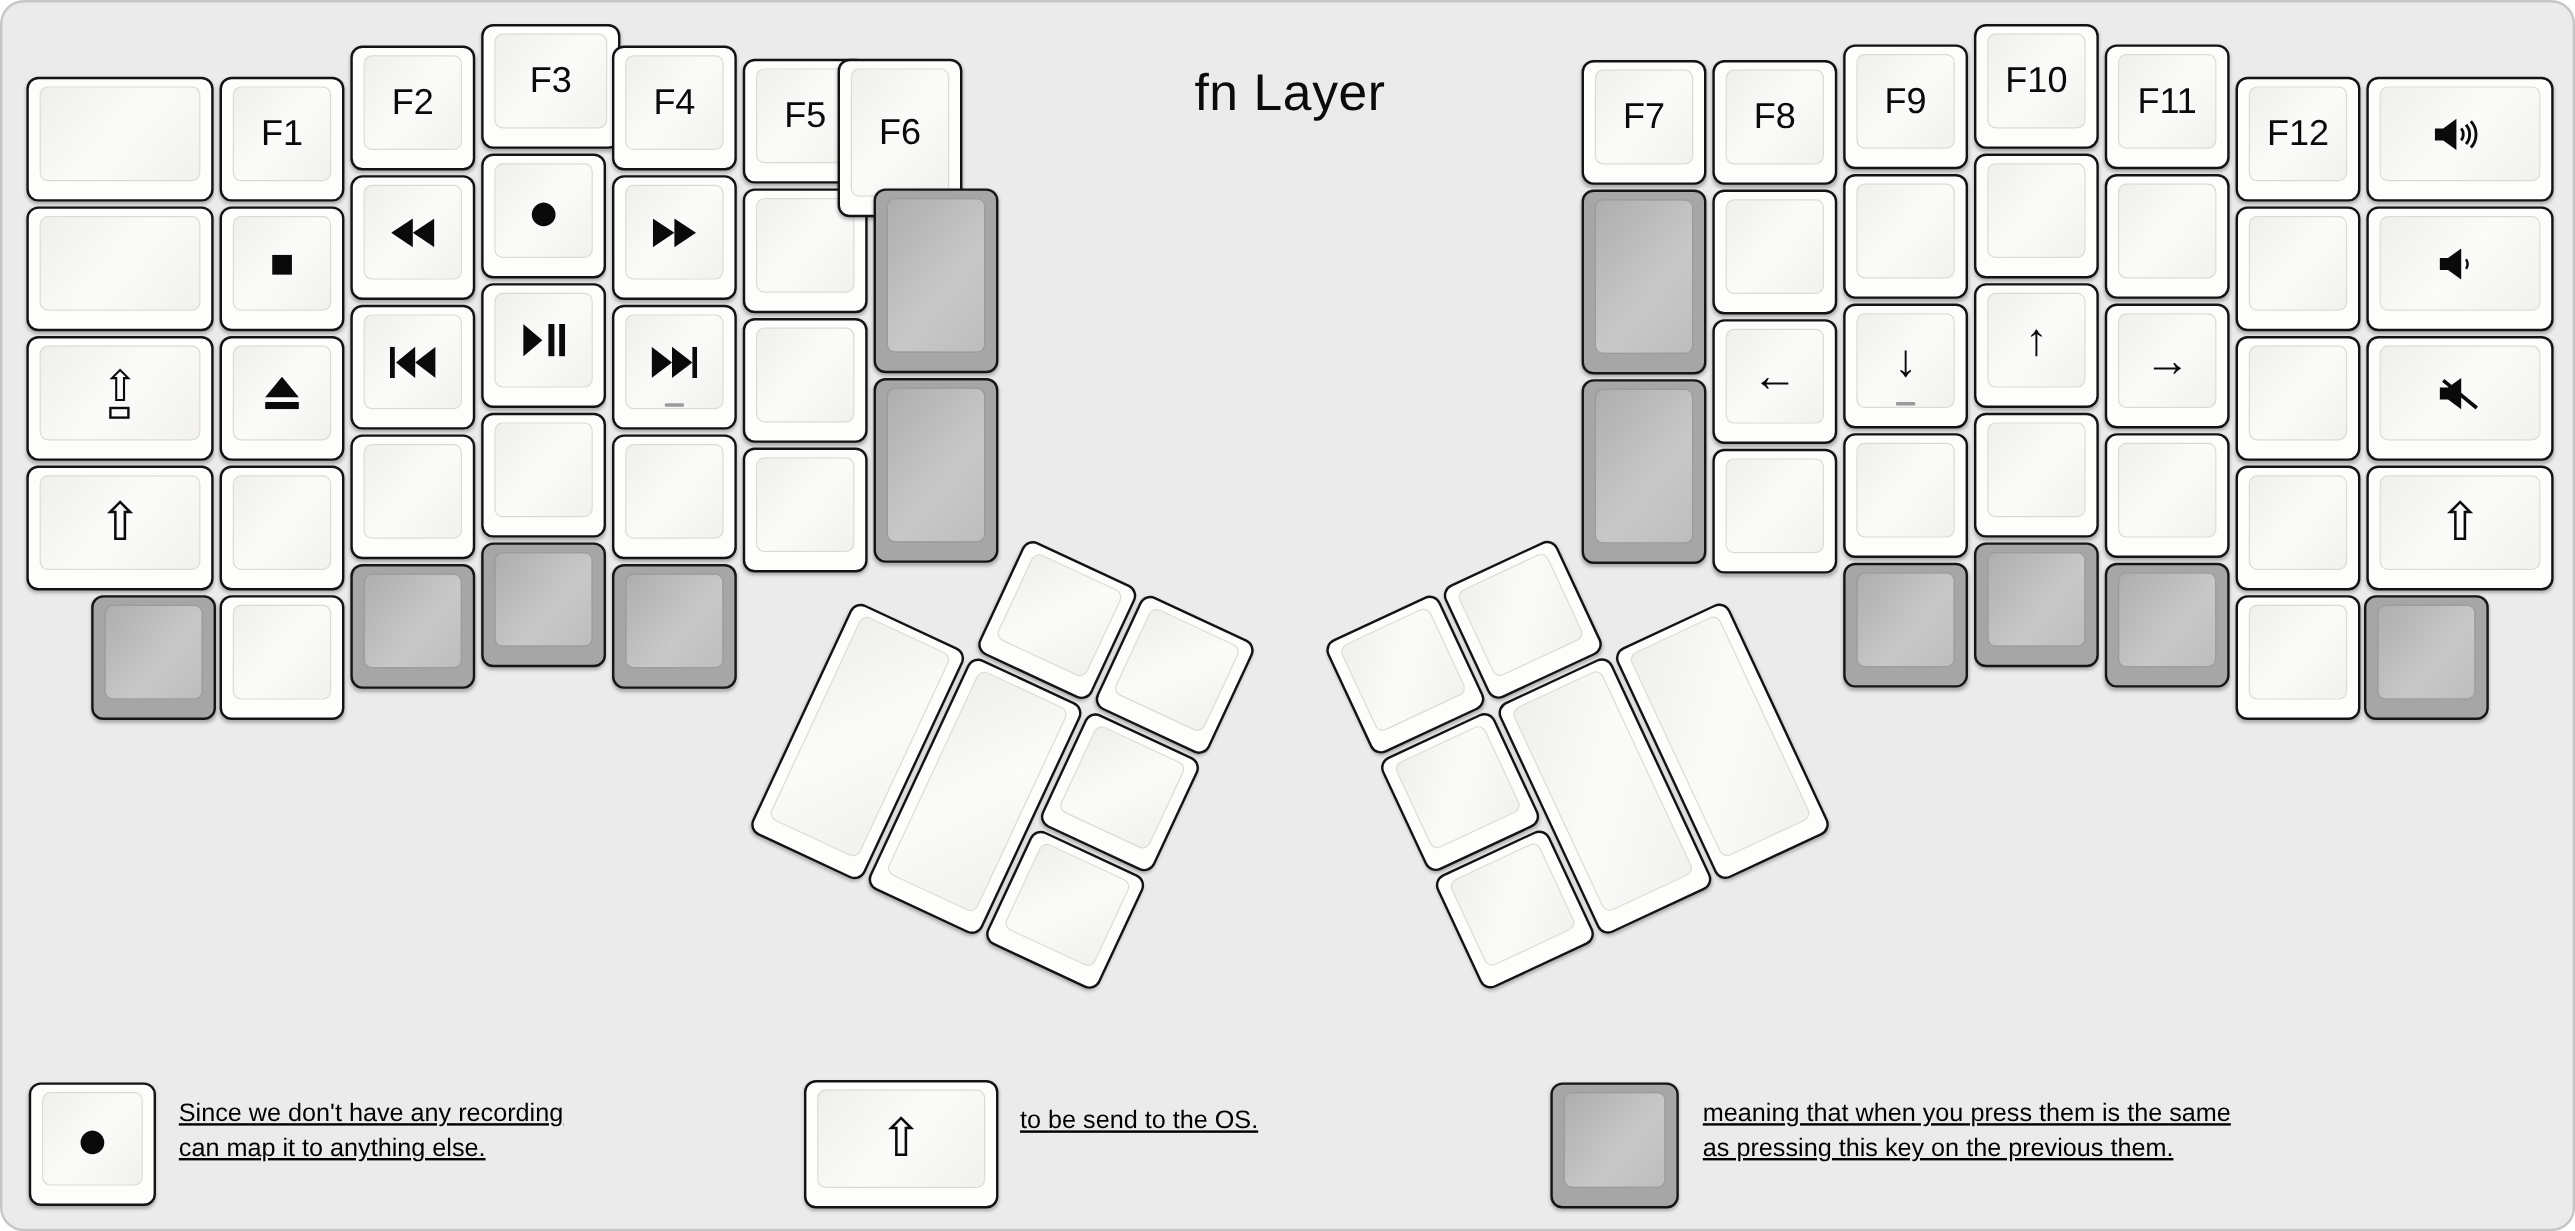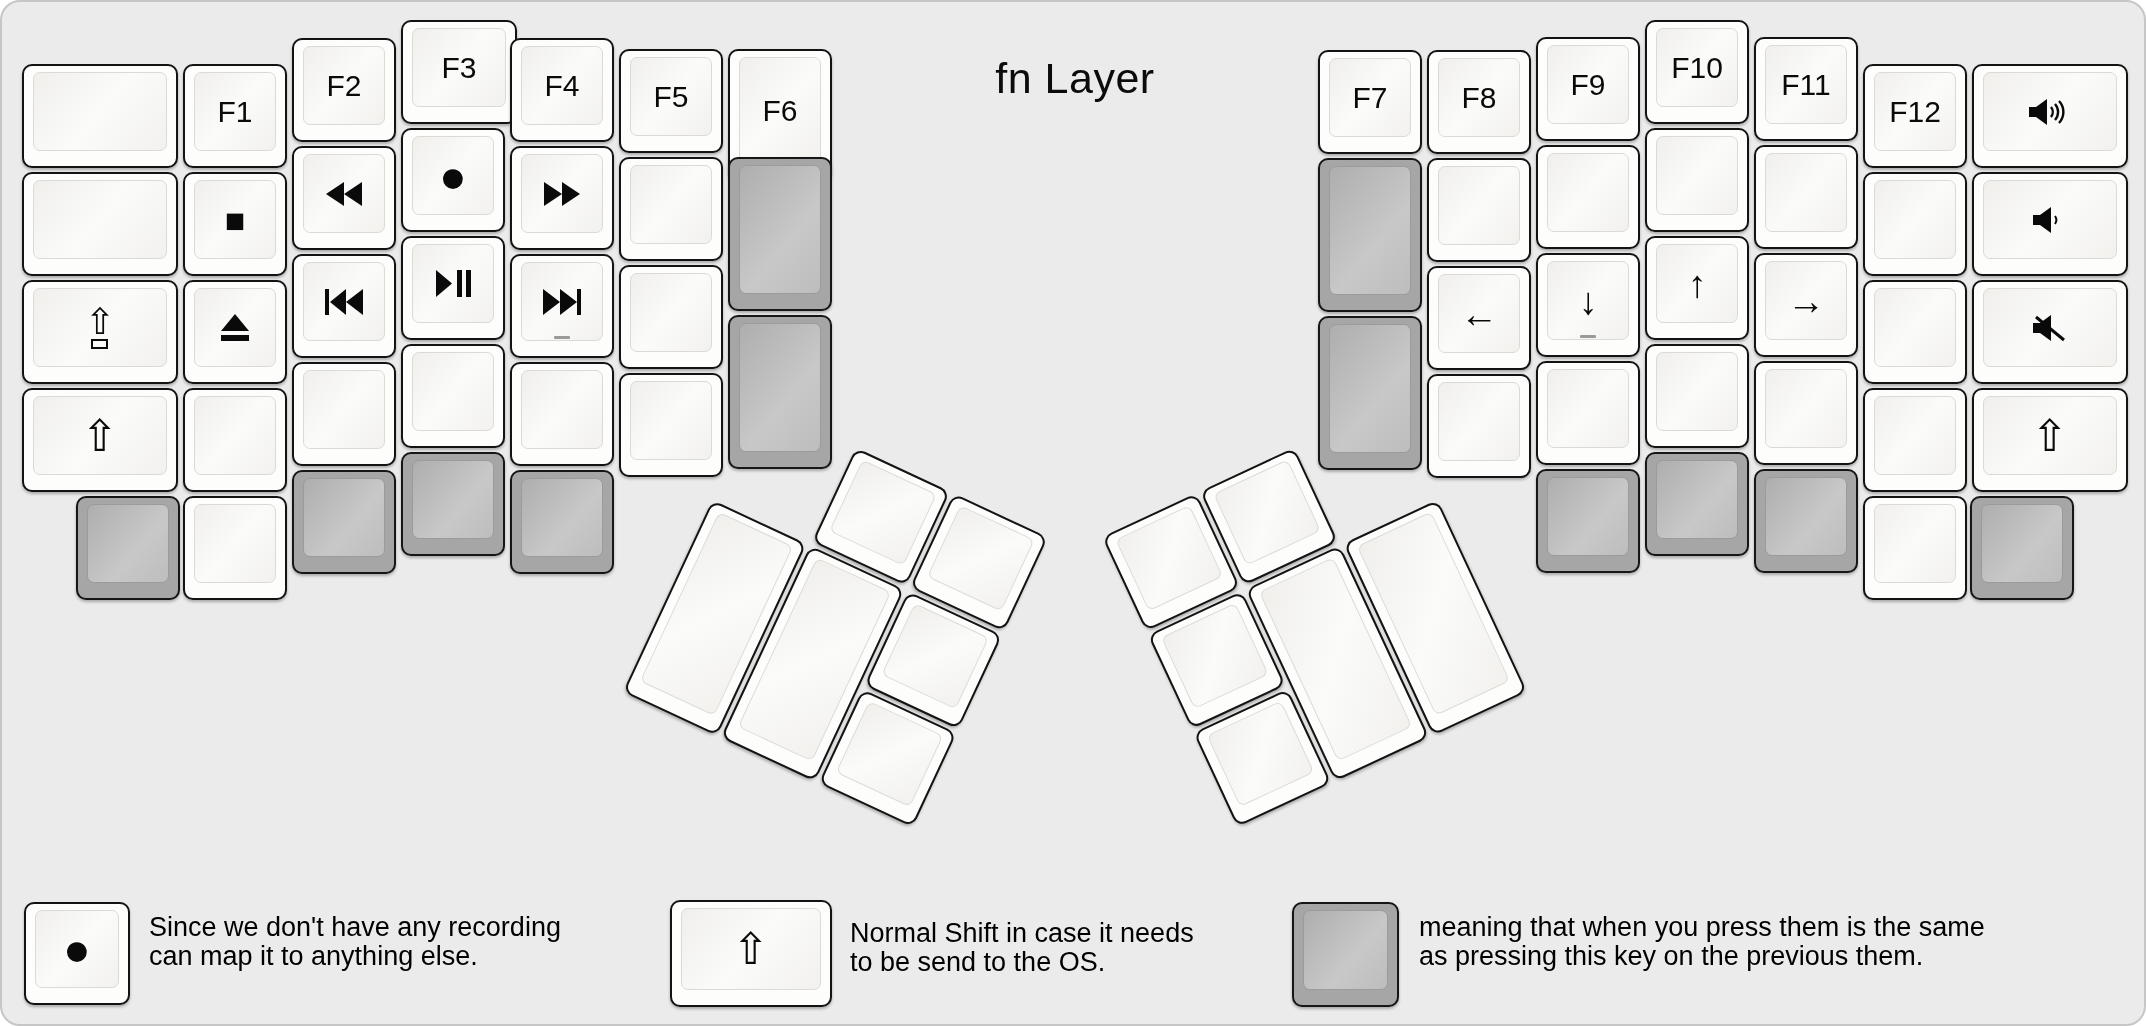--- a/index.html
+++ b/index.html
@@ -26,21 +26,21 @@
   .t-shift{font-size:44px;}
   .t-arrow{font-size:38px;}
   .sicon{display:flex;align-items:center;justify-content:center;}
   .sicon svg{display:block;}
   .dash{position:absolute;left:50%;transform:translateX(-50%);bottom:17px;
        width:16px;height:3px;background:#9a9a9a;border-radius:1px;}
   .caps-wrap{display:flex;flex-direction:column;align-items:center;}
   .caps-wrap .caps-arrow{font-size:36px;line-height:0.9;color:#0a0a0a;}
   .caps-wrap .caps-box{width:13px;height:6px;border:2.5px solid #0a0a0a;margin-top:1px;}
   .cluster{position:absolute;transform-origin:0 0;}
-  .legend-text{position:absolute;font-size:27px;line-height:29px;color:#000;white-space:nowrap;}
+  .legend-text{position:absolute;font-size:21px;line-height:29px;color:#000;white-space:nowrap;text-decoration:underline;}
 </style>
 </head>
 <body>
 
 <div class="stage">
   <div class="layer-title">fn Layer</div>
   <div id="keys-root">
       <div class="key" style="left: 20px; top: 62px; width: 156px; height: 104px;">
         <div class="surf"></div>
       </div>
@@ -188,21 +188,21 @@
       </div>
       <div class="key" style="left: 617px; top: 155px; width: 104px; height: 104px;">
         <div class="surf"></div>
       </div>
       <div class="key" style="left: 617px; top: 263px; width: 104px; height: 104px;">
         <div class="surf"></div>
       </div>
       <div class="key" style="left: 617px; top: 371px; width: 104px; height: 104px;">
         <div class="surf"></div>
       </div>
-      <div class="key" style="left: 726px; top: 47px; width: 104px; height: 132px;">
+      <div class="key" style="left: 696px; top: 47px; width: 104px; height: 132px;">
         <div class="surf">
           <span class="klabel">F6</span>
         </div>
       </div>
       <div class="key grey" style="left: 726px; top: 155px; width: 104px; height: 154px;">
         <div class="surf"></div>
       </div>
       <div class="key grey" style="left: 726px; top: 313px; width: 104px; height: 154px;">
         <div class="surf"></div>
       </div>
@@ -398,21 +398,20 @@
       <div class="legend-text" style="left: 147px; top: 911px;">
         <div>Since we don't have any recording</div>
         <div>can map it to anything else.</div>
       </div>
       <div class="key" style="left: 668px; top: 898px; width: 162px; height: 107px;">
         <div class="surf">
           <span class="ticon t-shift">⇧</span>
         </div>
       </div>
       <div class="legend-text" style="left: 848px; top: 917px;">
-        <div>Normal Shift in case it needs</div>
         <div>to be send to the OS.</div>
       </div>
       <div class="key grey" style="left: 1290px; top: 900px; width: 107px; height: 105px;">
         <div class="surf"></div>
       </div>
       <div class="legend-text" style="left: 1417px; top: 911px;">
         <div>meaning that when you press them is the same</div>
         <div>as pressing this key on the previous them.</div>
       </div>
     </div>

